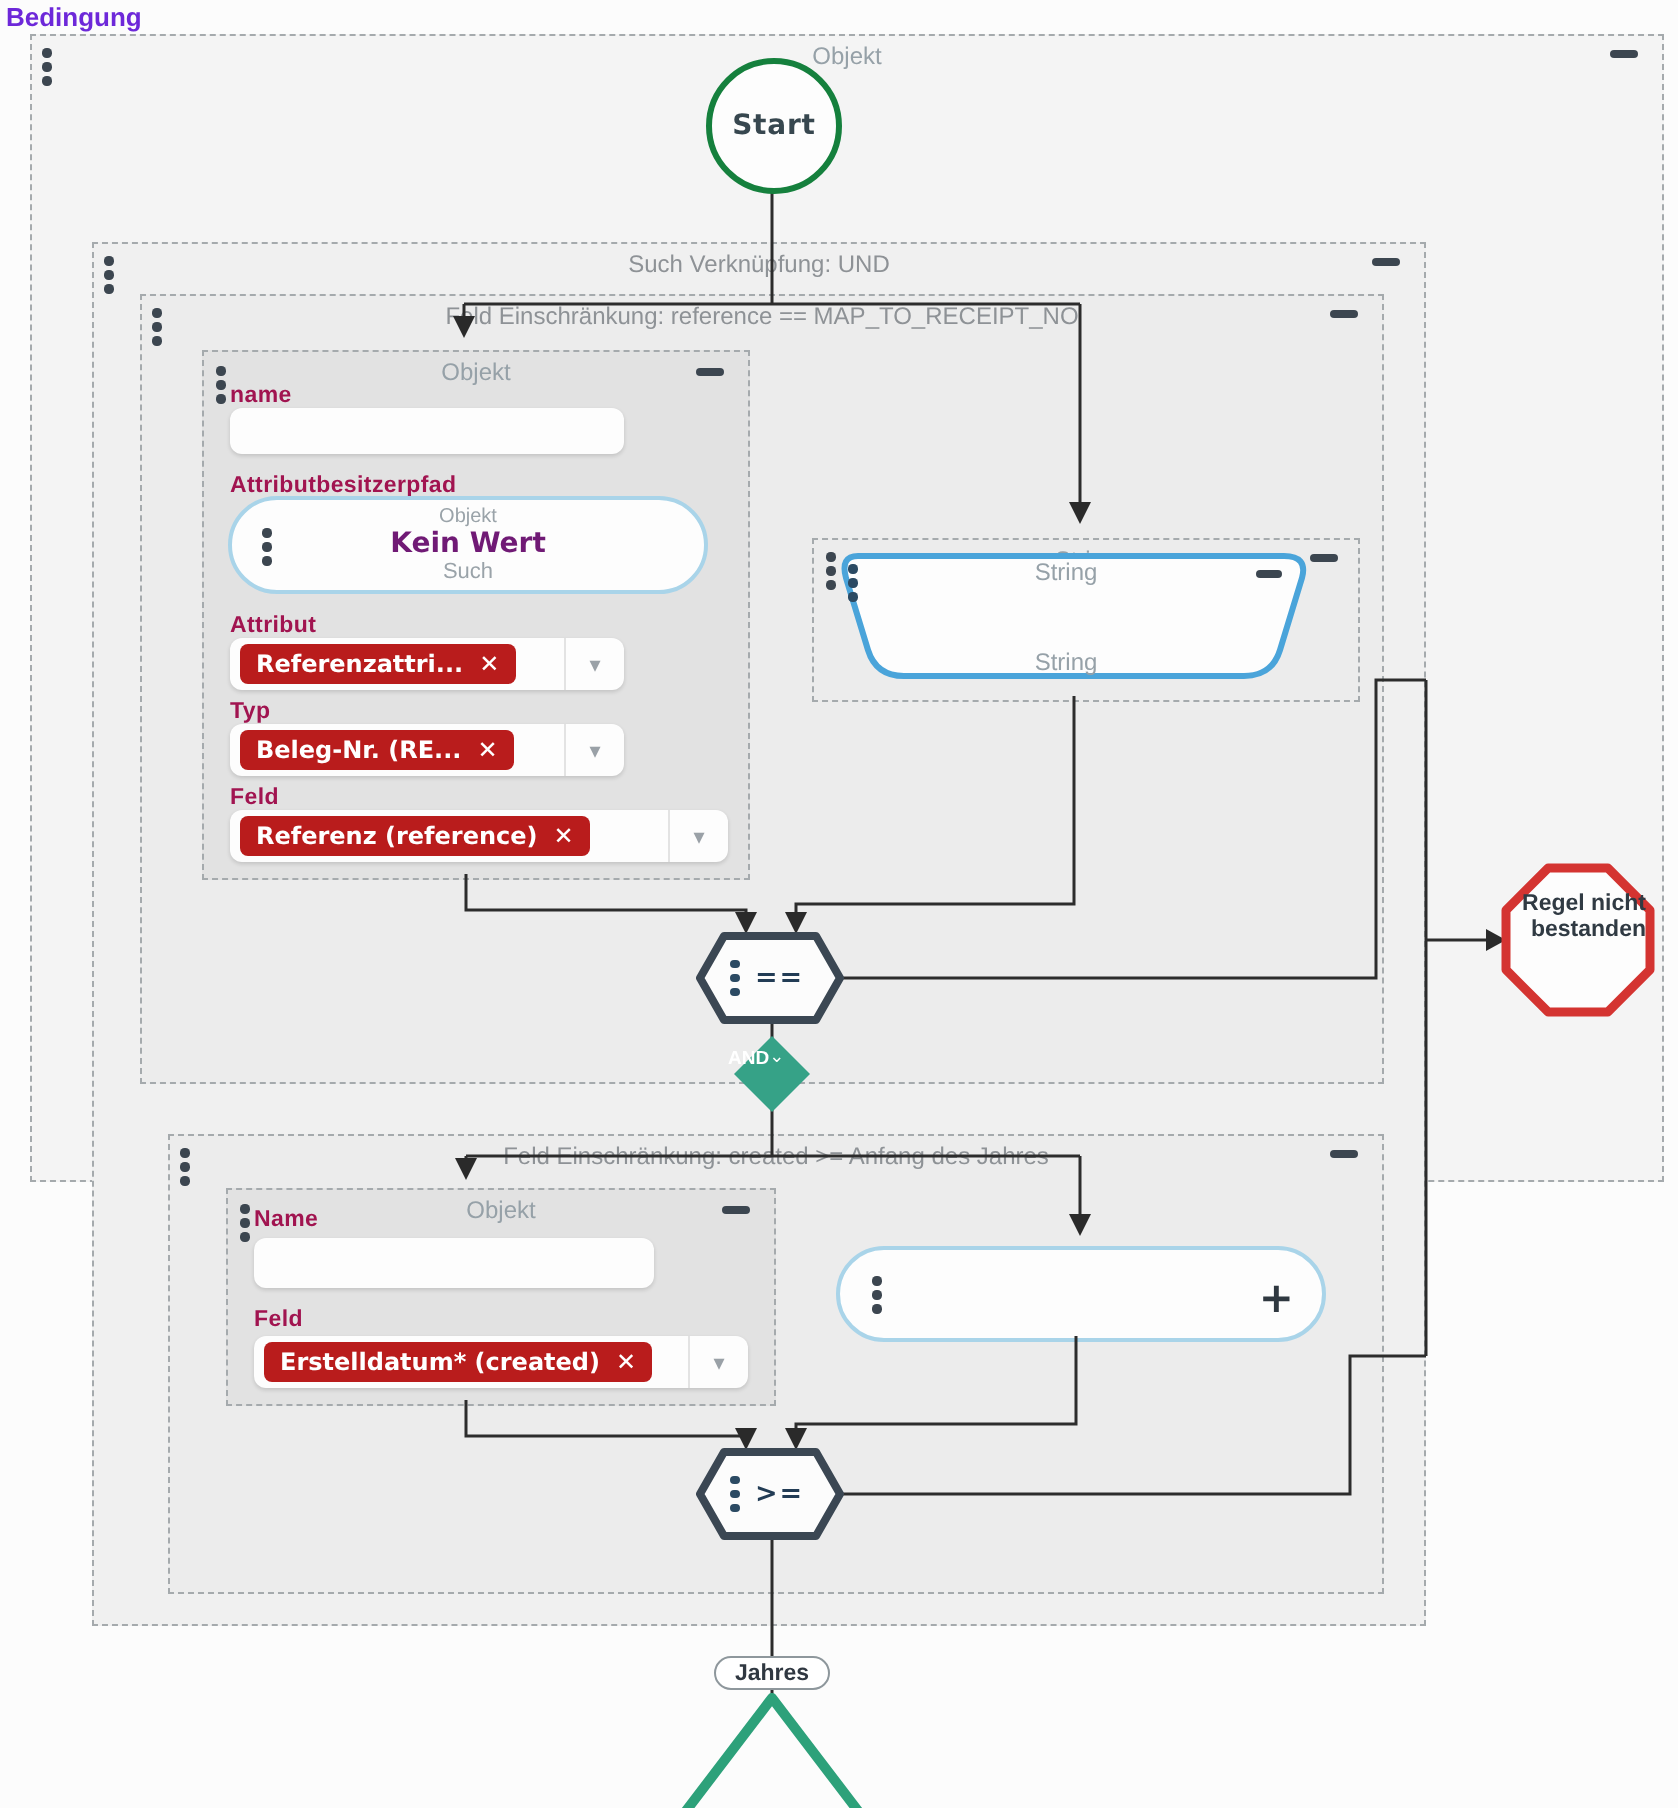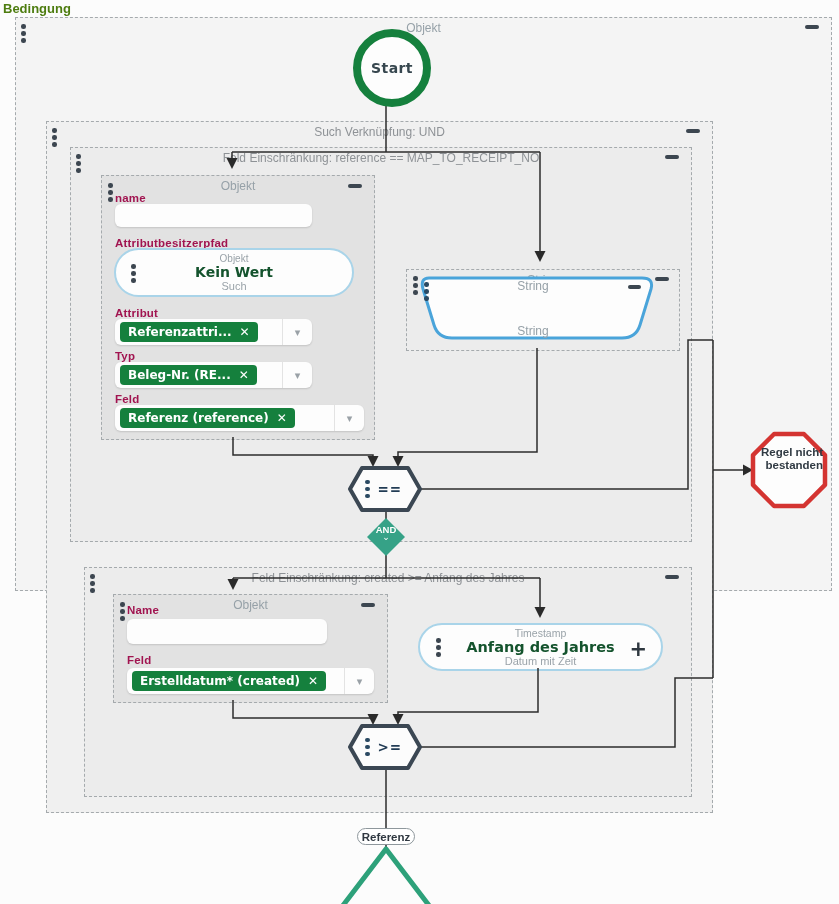--- a/index.html
+++ b/index.html
@@ -1,51 +1,51 @@
 <!DOCTYPE html>
 <html><head>
 <meta charset="utf-8">
 <style>
   html,body{margin:0;padding:0;background:#fff;}
   .canvas{position:relative;width:839px;height:904px;overflow:hidden;background:#fcfcfc;
           font-family:"Liberation Sans",sans-serif;}
-  .title{position:absolute;left:3px;top:1px;font:700 13px "Liberation Sans",sans-serif;color:#4d7c0f;}
+  .title{position:absolute;left:3px;top:1px;font:700 13px "Liberation Sans",sans-serif;color:#6d28d9;}
   .panel{position:absolute;border:1px dashed #a5aaad;box-sizing:border-box;}
   .f-outer{background:#f4f4f4;} .f-sv{background:#f0f0f0;} .f-fe{background:#ececec;} .f-obj{background:#e2e2e2;}
   .phead{position:absolute;top:3px;left:0;right:0;text-align:center;font:12px "Liberation Sans",sans-serif;color:#8e9296;white-space:nowrap;}
   .phead.blue{color:#96a1a8;}
   .dots{position:absolute;display:flex;flex-direction:column;gap:2.5px;cursor:grab;}
   .dots b{width:4.5px;height:4.5px;border-radius:50%;background:#3c4650;display:block;}
   .dots.navy b{background:#2b4a63;}
   .minb{position:absolute;width:14px;height:4px;border-radius:2px;background:#3c4650;cursor:pointer;}
   .lab{position:absolute;font:700 11.5px "Liberation Sans",sans-serif;color:#a11450;letter-spacing:.2px;}
   .inp{position:absolute;background:#fdfdfd;border:0;border-radius:6px;box-shadow:0 1px 2px rgba(0,0,0,.14);
        font:700 14px "DejaVu Sans",sans-serif;color:#333b42;box-sizing:border-box;padding:0 9px;outline:none;}
   .sel{position:absolute;background:#fdfdfd;border-radius:6px;box-shadow:0 1px 2px rgba(0,0,0,.14);
        display:flex;align-items:center;box-sizing:border-box;padding-left:5px;}
-  .tag{background:#15803d;color:#fff;border-radius:4px;padding:3px 8px;white-space:nowrap;
+  .tag{background:#b91c1c;color:#fff;border-radius:4px;padding:3px 8px;white-space:nowrap;
        font:700 12px "DejaVu Sans",sans-serif;display:flex;align-items:center;gap:8px;}
   .tag .x{cursor:pointer;font-weight:700;font-size:12px;}
   .dd{margin-left:auto;width:29px;align-self:stretch;border-left:1px solid #e3e3e3;display:flex;align-items:center;
       justify-content:center;color:#9aa1a7;font-size:11px;cursor:pointer;}
   .bluepill{position:absolute;background:#fdfdfd;border:2px solid #a9d4e9;border-radius:26px;display:flex;
             align-items:center;box-sizing:border-box;}
   .pcol{flex:1;display:flex;flex-direction:column;align-items:center;line-height:1.25;}
   .sgray{font:11px "Liberation Sans",sans-serif;color:#9aa3a9;}
-  .bigval{font:700 14.5px "DejaVu Sans",sans-serif;color:#14532d;text-align:center;}
+  .bigval{font:700 14.5px "DejaVu Sans",sans-serif;color:#701a75;text-align:center;}
   .node-label{position:absolute;text-align:right;color:#303a43;}
   .opbox{position:absolute;display:flex;align-items:center;gap:8px;padding-left:8px;box-sizing:border-box;}
   .optxt{font:700 13.5px "DejaVu Sans",sans-serif;color:#223c55;letter-spacing:1px;}
-  .startc{position:absolute;left:353px;top:29px;width:62px;height:62px;border:8px solid #15803d;border-radius:50%;
+  .startc{position:absolute;left:353px;top:29px;width:62px;height:62px;border:3px solid #15803d;border-radius:50%;
           background:#fdfdfd;display:flex;align-items:center;justify-content:center;
           font:700 14px "DejaVu Sans",sans-serif;color:#37474f;letter-spacing:.4px;}
   .boolpill{position:absolute;left:357px;top:828px;width:58px;height:17px;background:#fff;border:1.5px solid #8e979c;
             border-radius:10px;display:flex;align-items:center;justify-content:center;
             font:700 11.5px "Liberation Sans",sans-serif;color:#303841;box-sizing:border-box;}
-  .andtxt{position:absolute;left:364px;top:524px;width:44px;display:flex;flex-direction:column;align-items:center;
+  .andtxt{position:absolute;left:364px;top:524px;width:44px;display:flex;flex-direction:row;align-items:center;
           color:#fff;font:700 9.5px "Liberation Sans",sans-serif;}
   .andtxt .chev{font-size:9px;margin-top:-3px;font-weight:400;}
   svg{position:absolute;left:0;top:0;pointer-events:none;}
   .plus{margin-left:auto;margin-right:12px;font:600 21px "DejaVu Sans",sans-serif;color:#2f3840;cursor:pointer;line-height:1;}
   .strhead{position:absolute;text-align:center;font:12px "Liberation Sans",sans-serif;color:#96a1a8;white-space:nowrap;}
 </style>
 </head>
 <body>
 
 <div class="canvas">
@@ -174,25 +174,20 @@
             <span class="dd">▾</span>
           </div>
         </div>
 
         <div class="bluepill" style="left:333px;top:55px;width:245px;height:48px">
           <div class="dots" style="left:16px;top:13px">
               <b></b>
               <b></b>
               <b></b>
             </div>
-          <div class="pcol">
-            <span class="sgray" style="font-size:10.5px">Timestamp</span>
-            <span class="bigval">Anfang des Jahres</span>
-            <span class="sgray">Datum mit Zeit</span>
-          </div>
           <span class="plus" style="position:absolute;right:2px;top:14px">+</span>
         </div>
       </div>
     </div>
   </div>
 
   <svg width="839" height="904" viewBox="0 0 839 904">
     <g stroke="#2c2c2c" stroke-width="1.5" fill="none">
       <path d="M386,92 V152"></path>
       <path d="M232,152 H540"></path>
@@ -270,17 +265,17 @@
         <b></b>
         <b></b>
         <b></b>
       </span>
     <span class="optxt">&gt;=</span>
   </div>
 
   <div class="node-label" style="left:755px;top:446px;width:68px;font:600 11.5px 'Liberation Sans',sans-serif;line-height:1.15">Regel nicht bestanden</div>
 
   <div class="boolpill">
-    <span>Referenz</span>
+    <span>Jahres</span>
   </div>
 
 
 </div>
 
 </body></html>

